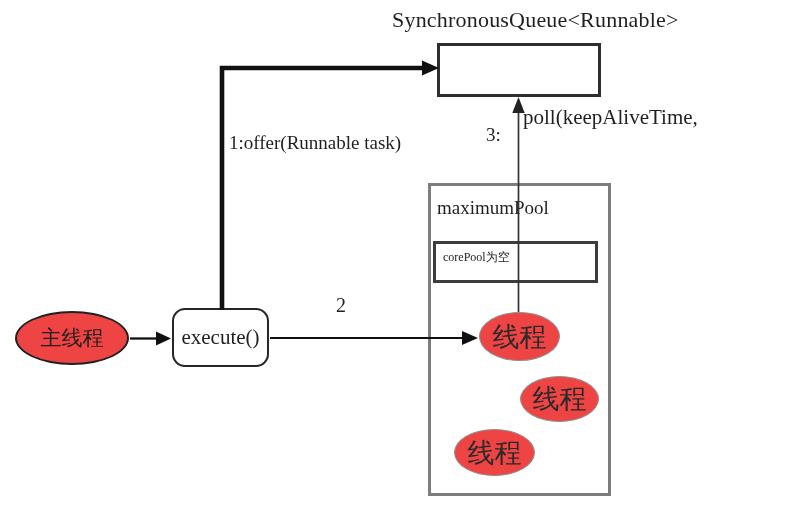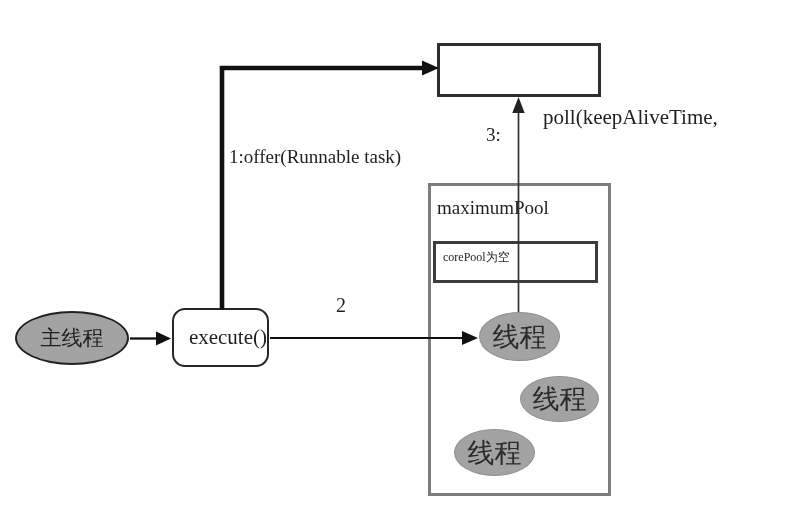--- a/index.html
+++ b/index.html
@@ -65,21 +65,21 @@
   }
   .core-pool-label {
     left: 443px; top: 249px;
     font-size: 12px;
     white-space: nowrap;
     z-index: 3;
   }
 
   .ellipse {
     border-radius: 50%;
-    background: #a3a3a3;
+    background: #ef4444;
     display: flex;
     align-items: center;
     justify-content: center;
     white-space: nowrap;
   }
   .main-thread {
     left: 15px; top: 311px;
     width: 110px; height: 50px;
     border: 2.5px solid #222222;
     font-size: 21px;
@@ -96,30 +96,30 @@
   .thread-3 { left: 454px; top: 429px; width: 79px; height: 45px; }
 
   .execute-box {
     left: 172px; top: 308px;
     width: 93px; height: 55px;
     border: 2.6px solid #262626;
     border-radius: 13px;
     background: #ffffff;
     display: flex;
     align-items: center;
-    justify-content: flex-end;
+    justify-content: center;
     font-size: 21px;
     z-index: 2;
   }
 
   .lbl { white-space: nowrap; z-index: 3; }
-  .lbl-offer { left: 229px; top: 146px; font-size: 19px; }
+  .lbl-offer { left: 229px; top: 132px; font-size: 19px; }
   .lbl-step2 { left: 336px; top: 294px; font-size: 20px; }
   .lbl-step3 { left: 486px; top: 124px; font-size: 19px; }
-  .lbl-poll1 { left: 523px; top: 105px; font-size: 21px; margin-left: 20px; }
+  .lbl-poll1 { left: 523px; top: 105px; font-size: 21px; }
   .lbl-poll2 { left: 523px; top: 147px; font-size: 21px; }
 </style>
 </head>
 <body>
 
 <div class="canvas">
 
   <svg class="connectors" viewBox="0 0 801 518">
 
     <g>
@@ -136,20 +136,21 @@
       <line x1="130" y1="338.5" x2="157" y2="338.5" stroke="#111111" stroke-width="2.3"></line>
       <polygon points="156,331.5 156,345.5 171,338.5" fill="#111111"></polygon>
     </g>
 
     <g>
       <line x1="270" y1="338" x2="463" y2="338" stroke="#111111" stroke-width="2.2"></line>
       <polygon points="462,331 462,345 478,338" fill="#111111"></polygon>
     </g>
   </svg>
 
+  <div class="abs title">SynchronousQueue&lt;Runnable&gt;</div>
 
   <div class="abs queue-box"></div>
 
   <div class="abs max-pool-box"></div>
   <div class="abs max-pool-label">maximumPool</div>
 
   <div class="abs core-pool-box"></div>
   <div class="abs core-pool-label">corePool为空</div>
 
   <div class="abs ellipse thread thread-1">

